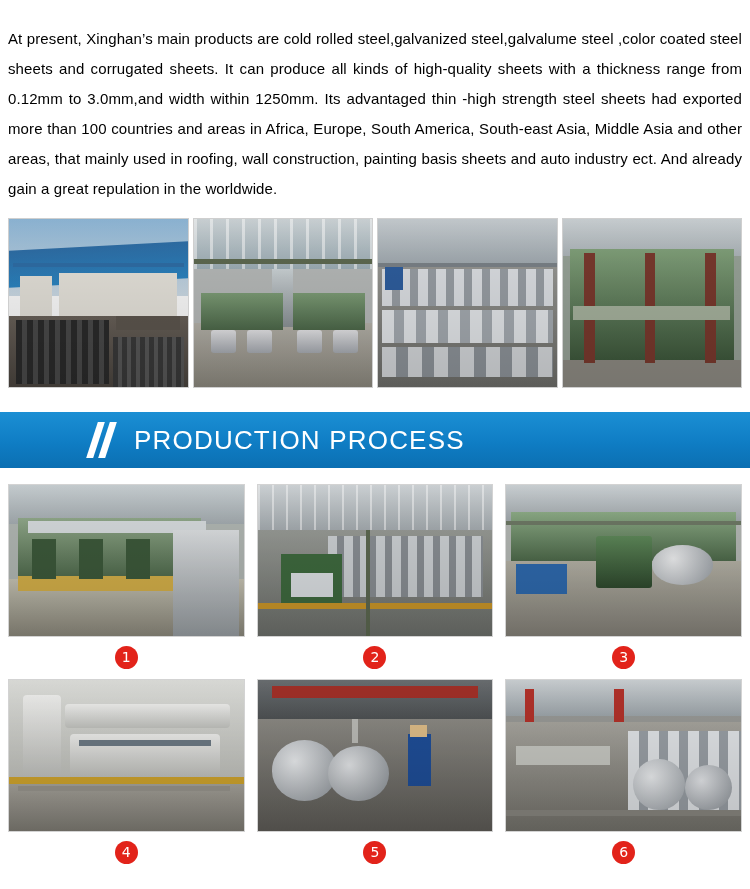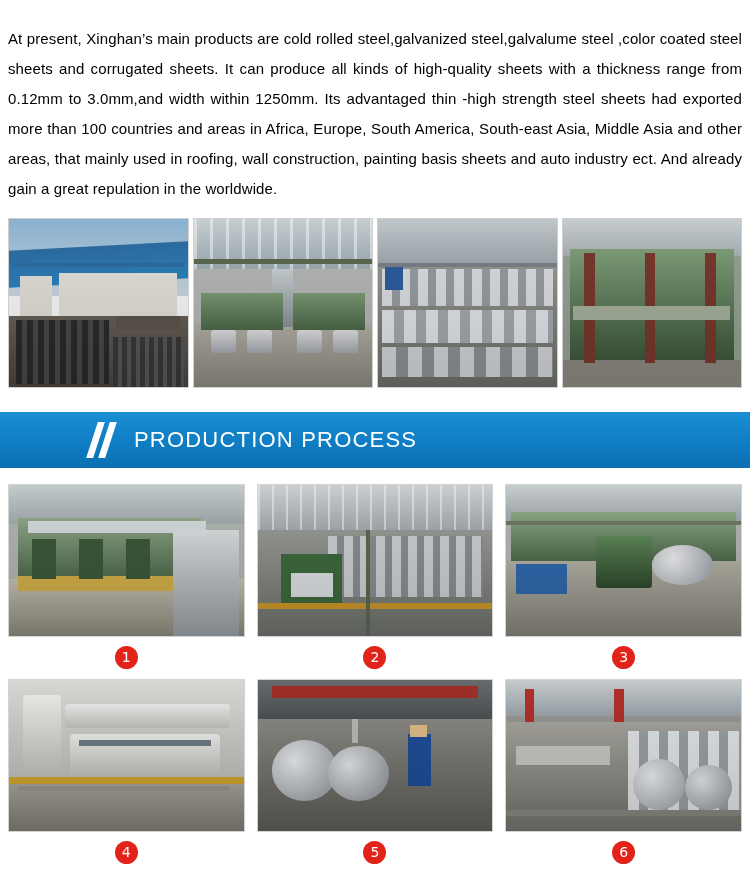--- a/index.html
+++ b/index.html
@@ -68,21 +68,21 @@
   .slashes i {
     display: block;
     width: 7px;
     height: 36px;
     background: #ffffff;
     transform: skewX(-18deg);
   }
   .section-title {
     margin-left: 44px;
     color: #ffffff;
-    font-size: 22px;
+    font-size: 26px;
     letter-spacing: 1.2px;
     font-weight: 400;
     white-space: nowrap;
   }
 
   
   .process-grid {
     padding: 16px 8px 6px 8px;
     display: grid;
     grid-template-columns: repeat(3, 1fr);

